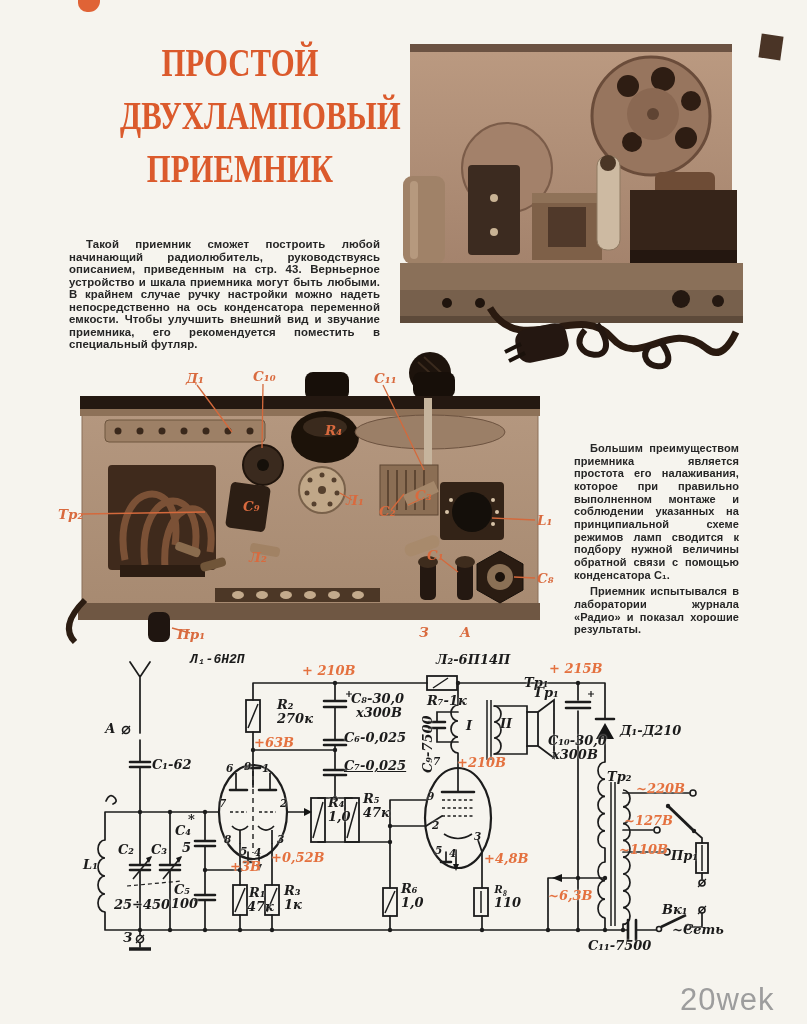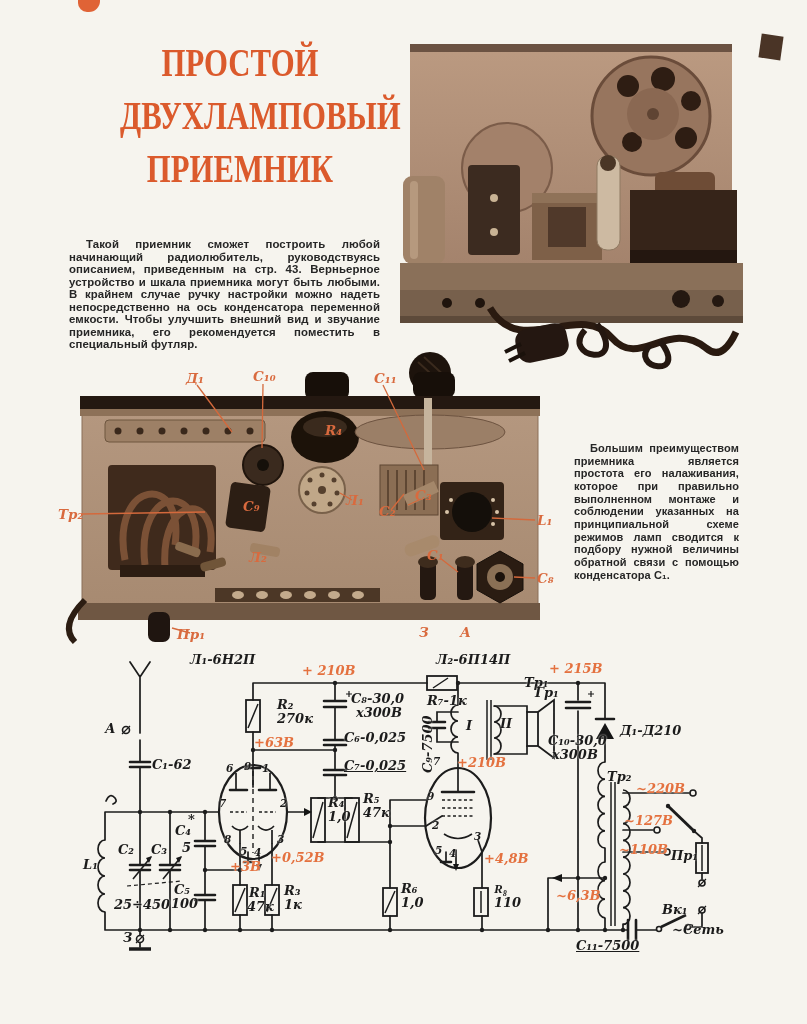--- a/index.html
+++ b/index.html
@@ -40,20 +40,21 @@
   <h1 class="title">
     <span class="tl">ПРОСТОЙ</span>
     <span class="tl">ДВУХЛАМПОВЫЙ</span>
     <span class="tl">ПРИЕМНИК</span>
   </h1>
 
   <p class="intro">Такой приемник сможет построить любой начинающий радиолюбитель, руководствуясь описанием, приведенным на стр. 43. Верньерное устройство и шкала приемника могут быть любыми. В крайнем случае ручку настройки можно надеть непосредственно на ось конденсатора переменной емкости. Чтобы улучшить внешний вид и звучание приемника, его рекомендуется поместить в специальный футляр.</p>
 
   <div class="sidecol">
     <p>Большим преимуществом приемника является простота его налаживания, которое при правильно выполненном монтаже и соблюдении указанных на принципиальной схеме режимов ламп сводится к подбору нужной величины обратной связи с помощью конденсатора С₁.</p>
+    <p>Приемник испытывался в лаборатории журнала «Радио» и показал хорошие результаты.</p>
   </div>
 
   <svg class="layer" width="807" height="1024" viewBox="0 0 807 1024">
     <defs>
       <linearGradient id="gPanel" x1="0" y1="0" x2="0" y2="1">
         <stop offset="0" stop-color="#bb9a81"></stop>
           <stop offset="1" stop-color="#a1806a"></stop>
       </linearGradient>
       <linearGradient id="gChassis" x1="0" y1="0" x2="0" y2="1">
         <stop offset="0" stop-color="#b59880"></stop>
@@ -335,21 +336,21 @@
         <circle cx="688" cy="927" r="2.5"></circle>
     </g>
     <g stroke="#1c1c1c" stroke-width="1.2" fill="none">
       <path d="M122,734 L130,726 M136,943 L144,935 M698,887 L706,879 M698,914 L706,906"></path>
     </g>
     <path d="M661,927 L686,915" stroke="#1c1c1c" stroke-width="2.5"></path>
     <path d="M668,806 L694,831" stroke="#1c1c1c" stroke-width="3"></path>
   </svg>
 
   <div class="layer" id="labels" style="width:807px;height:1024px;">
-      <span class="lbl sch-lbl" style="left: 190px; top: 652px;">Л₁-6Н2П</span>
+      <span class="lbl sch-lbl" style="left: 190px; top: 652px; font-family: Liberation Mono, monospace;">Л₁-6Н2П</span>
       <span class="lbl sch-lbl" style="left: 436px; top: 652px;">Л₂-6П14П</span>
       <span class="lbl sch-lbl" style="left: 105px; top: 721px;">А</span>
       <span class="lbl sch-lbl" style="left: 152px; top: 757px;">С₁-62</span>
       <span class="lbl sch-lbl" style="left: 277px; top: 697px;">R₂</span>
       <span class="lbl sch-lbl" style="left: 277px; top: 711px;">270к</span>
       <span class="lbl sch-lbl" style="left: 351px; top: 691px;">С₈-30,0</span>
       <span class="lbl sch-lbl" style="left: 356px; top: 705px;">х300В</span>
       <span class="lbl sch-lbl" style="left: 344px; top: 730px;">С₆-0,025</span>
       <span class="lbl sch-lbl" style="left: 344px; top: 758px; text-decoration: underline;">С₇-0,025</span>
       <span class="lbl sch-lbl" style="left: 328px; top: 795px;">R₄</span>
@@ -362,21 +363,21 @@
       <span class="lbl sch-lbl" style="left: 466px; top: 718px;">I</span>
       <span class="lbl sch-lbl" style="left: 500px; top: 716px;">II</span>
       <span class="lbl sch-lbl" style="left: 535px; top: 685px;">Гр₁</span>
       <span class="lbl sch-lbl" style="left: 548px; top: 733px;">С₁₀-30,0</span>
       <span class="lbl sch-lbl" style="left: 552px; top: 747px;">х300В</span>
       <span class="lbl sch-lbl" style="left: 620px; top: 723px;">Д₁-Д210</span>
       <span class="lbl sch-lbl" style="left: 607px; top: 769px;">Тр₂</span>
       <span class="lbl sch-lbl" style="left: 671px; top: 848px;">Пр₁</span>
       <span class="lbl sch-lbl" style="left: 672px; top: 886px; margin-top: 36px;">~Сеть</span>
       <span class="lbl sch-lbl" style="left: 662px; top: 902px;">Вк₁</span>
-      <span class="lbl sch-lbl" style="left: 576px; top: 938px; text-decoration: underline;">С₁₁-7500</span>
+      <span class="lbl sch-lbl" style="left: 588px; top: 938px;">С₁₁-7500</span>
       <span class="lbl sch-lbl" style="left: 83px; top: 857px;">L₁</span>
       <span class="lbl sch-lbl" style="left: 118px; top: 842px;">С₂</span>
       <span class="lbl sch-lbl" style="left: 151px; top: 842px;">С₃</span>
       <span class="lbl sch-lbl" style="left: 114px; top: 889px; margin-top: 8px;">25÷450</span>
       <span class="lbl sch-lbl" style="left: 175px; top: 823px;">С₄</span>
       <span class="lbl sch-lbl" style="left: 182px; top: 840px;">5</span>
       <span class="lbl sch-lbl" style="left: 188px; top: 812px;">*</span>
       <span class="lbl sch-lbl" style="left: 174px; top: 882px;">С₅</span>
       <span class="lbl sch-lbl" style="left: 171px; top: 896px;">100</span>
       <span class="lbl sch-lbl" style="left: 249px; top: 885px;">R₁</span>
@@ -406,32 +407,33 @@
       <span class="lbl sch-volt" style="left: 302px; top: 663px;">+ 210В</span>
       <span class="lbl sch-volt" style="left: 254px; top: 735px;">+63В</span>
       <span class="lbl sch-volt" style="left: 549px; top: 661px;">+ 215В</span>
       <span class="lbl sch-volt" style="left: 457px; top: 755px;">+210В</span>
       <span class="lbl sch-volt" style="left: 230px; top: 859px;">+3В</span>
       <span class="lbl sch-volt" style="left: 271px; top: 850px;">+0,52В</span>
       <span class="lbl sch-volt" style="left: 484px; top: 851px;">+4,8В</span>
       <span class="lbl sch-volt" style="left: 636px; top: 781px;">~220В</span>
       <span class="lbl sch-volt" style="left: 624px; top: 813px;">~127В</span>
       <span class="lbl sch-volt" style="left: 619px; top: 842px;">~110В</span>
-      <span class="lbl sch-volt" style="left: 548px; top: 888px; padding-left: 8px;">~6,3В</span>
+      <span class="lbl sch-volt" style="left: 548px; top: 888px;">~6,3В</span>
       <span class="lbl ph-lbl" style="left: 186px; top: 370px;">Д₁</span>
       <span class="lbl ph-lbl" style="left: 253px; top: 368px;">С₁₀</span>
       <span class="lbl ph-lbl" style="left: 374px; top: 370px;">С₁₁</span>
       <span class="lbl ph-lbl" style="left: 325px; top: 422px;">R₄</span>
       <span class="lbl ph-lbl" style="left: 58px; top: 506px;">Тр₂</span>
       <span class="lbl ph-lbl" style="left: 243px; top: 498px;">С₉</span>
       <span class="lbl ph-lbl" style="left: 346px; top: 492px;">Л₁</span>
       <span class="lbl ph-lbl" style="left: 379px; top: 503px;">С₂</span>
       <span class="lbl ph-lbl" style="left: 415px; top: 487px;">С₃</span>
       <span class="lbl ph-lbl" style="left: 249px; top: 549px;">Л₂</span>
       <span class="lbl ph-lbl" style="left: 427px; top: 547px;">С₁</span>
       <span class="lbl ph-lbl" style="left: 537px; top: 512px;">L₁</span>
       <span class="lbl ph-lbl" style="left: 537px; top: 570px;">С₈</span>
       <span class="lbl ph-lbl" style="left: 177px; top: 626px;">Пр₁</span>
       <span class="lbl ph-lbl" style="left: 419px; top: 624px;">З</span>
       <span class="lbl ph-lbl" style="left: 460px; top: 624px;">А</span>
     </div>
 
+  <div class="watermark">20wek</div>
 </div>
 
 </body></html>

